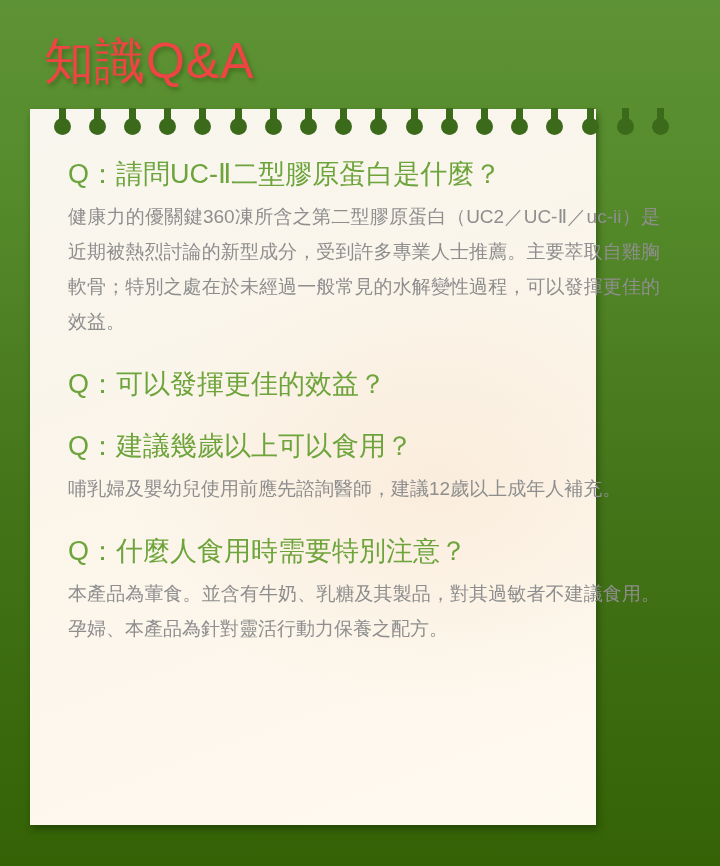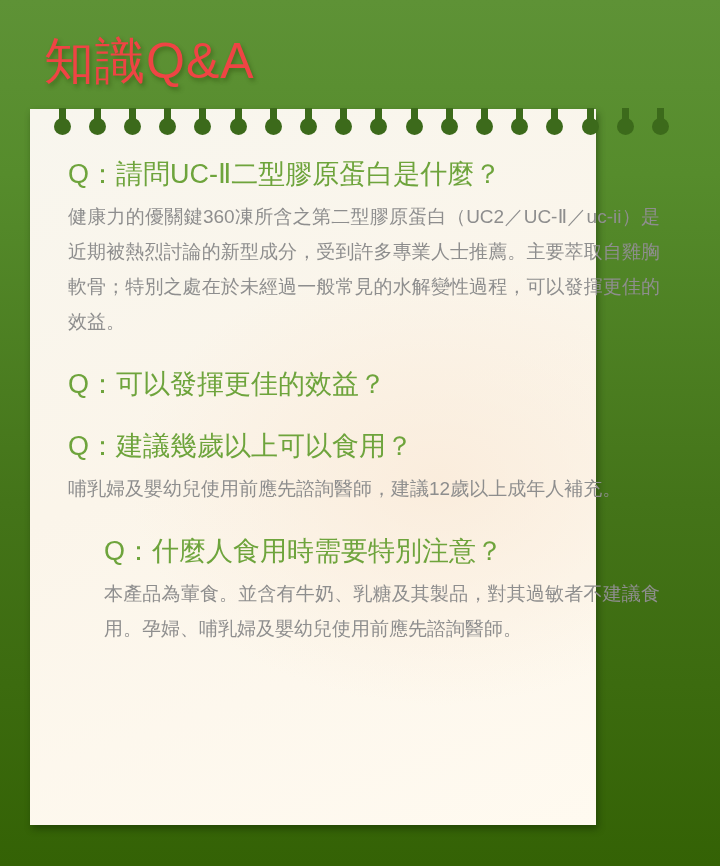--- a/index.html
+++ b/index.html
@@ -46,21 +46,21 @@
     width:7px; height:13px;
     background:#3c6a1b;
   }
 
   .content {
     position:absolute;
     left:38px; top:48px;
     width:592px;
   }
   .qa { margin-bottom:28px; }
-  .qa:last-child { margin-bottom:0;margin-left:36px; }
+  .qa:last-child { margin-bottom:0; }
   .q {
     font-size:27px;
     line-height:34px;
     font-weight:500;
     color:#6ea43c;
     margin-bottom:8px;
   }
   .a {
     font-size:19px;
     line-height:35px;
@@ -106,17 +106,17 @@
       <h2 class="q">Q：可以發揮更佳的效益？</h2>
     </section>
 
     <section class="qa">
       <h2 class="q">Q：建議幾歲以上可以食用？</h2>
       <p class="a">哺乳婦及嬰幼兒使用前應先諮詢醫師，建議12歲以上成年人補充。</p>
     </section>
 
     <section class="qa">
       <h2 class="q">Q：什麼人食用時需要特別注意？</h2>
-      <p class="a">本產品為葷食。並含有牛奶、乳糖及其製品，對其過敏者不建議食用。孕婦、哺乳婦及嬰幼兒使用前應先諮詢醫師。</p>
+      <p class="a">本產品為葷食。並含有牛奶、乳糖及其製品，對其過敏者不建議食用。孕婦、本產品為針對靈活行動力保養之配方。</p>
     </section>
 
   </div>
 </div>
 
 </body></html>

